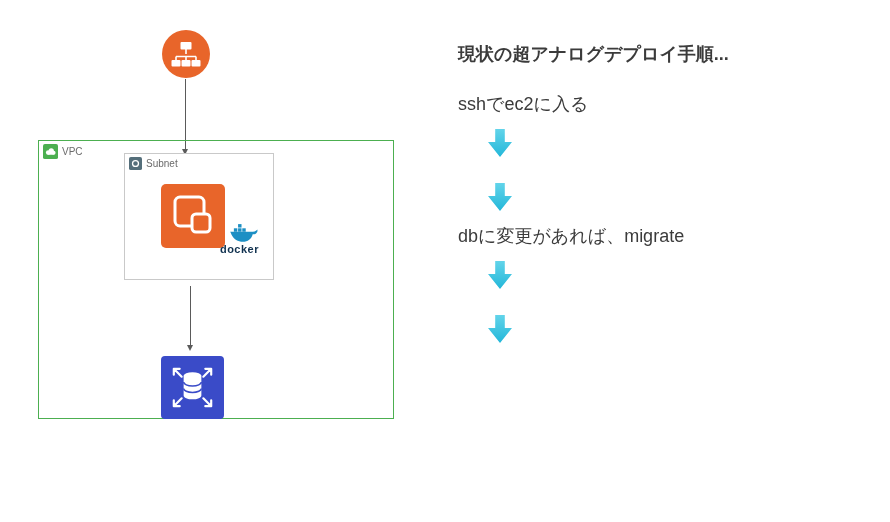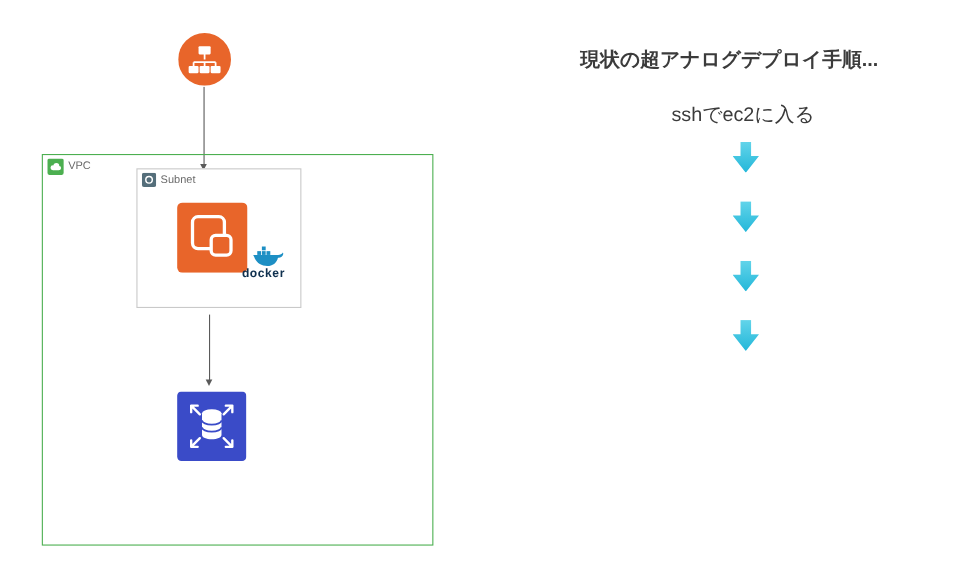--- a/index.html
+++ b/index.html
@@ -9,41 +9,41 @@
 
   
   .inet { position:absolute; left:162px; top:30px; width:48px; height:48px; }
 
   .vline { position:absolute; width:1px; background:#5a5a5a; }
   .vline::after { content:""; position:absolute; left:-3px; bottom:-6px; width:0; height:0;
                   border:3.5px solid transparent; border-top:6px solid #5a5a5a; }
   .a1 { left:185px; top:79px;  height:73px; }
   .a2 { left:190px; top:286px; height:62px; }
 
-  .vpc { position:absolute; left:38px; top:140px; width:356px; height:356px;
+  .vpc { position:absolute; left:38px; top:140px; width:356px; height:279px;
          border:1px solid #4CAF50; background:transparent; }
   .grp-label { position:absolute; top:3px; left:4px; display:flex; align-items:center; gap:4px; }
   .grp-text  { font-size:10px; color:#6b6b6b; }
 
   .subnet { position:absolute; left:85px; top:12px; width:150px; height:127px;
             border:1px solid #c9c9c9; background:#fff; }
 
   .ecs { position:absolute; left:36px; top:30px; width:64px; height:64px; }
 
   .docker { position:absolute; left:80px; top:68px; width:54px; display:flex;
             flex-direction:column; align-items:flex-end; z-index:2; }
   .docker-text { font-size:11px; font-weight:bold; color:#10314F; letter-spacing:.5px; line-height:12px; }
 
   .rds { position:absolute; left:122px; top:215px; width:63px; height:63px; }
 
   
   .steps { position:absolute; left:458px; top:42px; width:410px;
-           display:flex; flex-direction:column; align-items:center; }
+           display:flex; flex-direction:column; align-items:flex-start; }
   .title { font-size:18px; font-weight:bold; color:#3b3b3b; line-height:24px; margin-bottom:26px; }
-  .step  { font-size:18px; color:#3b3b3b; line-height:24px;margin-left:25px; }
+  .step  { font-size:18px; color:#3b3b3b; line-height:24px; }
   .down-arrow { width:24px; height:28px; margin:13px 0 13px 30px;
                 background:linear-gradient(180deg,#62D4EA,#23B7D9);
                 clip-path:polygon(30% 0,70% 0,70% 46%,100% 46%,50% 100%,0 46%,30% 46%); }
 </style>
 </head>
 <body>
 
 <div class="slide">
 
   <div>
@@ -137,19 +137,20 @@
   </div>
 
   <div class="steps">
     <div class="title">現状の超アナログデプロイ手順...</div>
 
     <div class="step">sshでec2に入る</div>
     <div class="down-arrow"></div>
 
     <div class="down-arrow"></div>
 
+    <div class="step">dbに変更があれば、migrate</div>
     <div class="down-arrow"></div>
 
     <div class="down-arrow"></div>
 
   </div>
 
 </div>
 
 </body></html>

